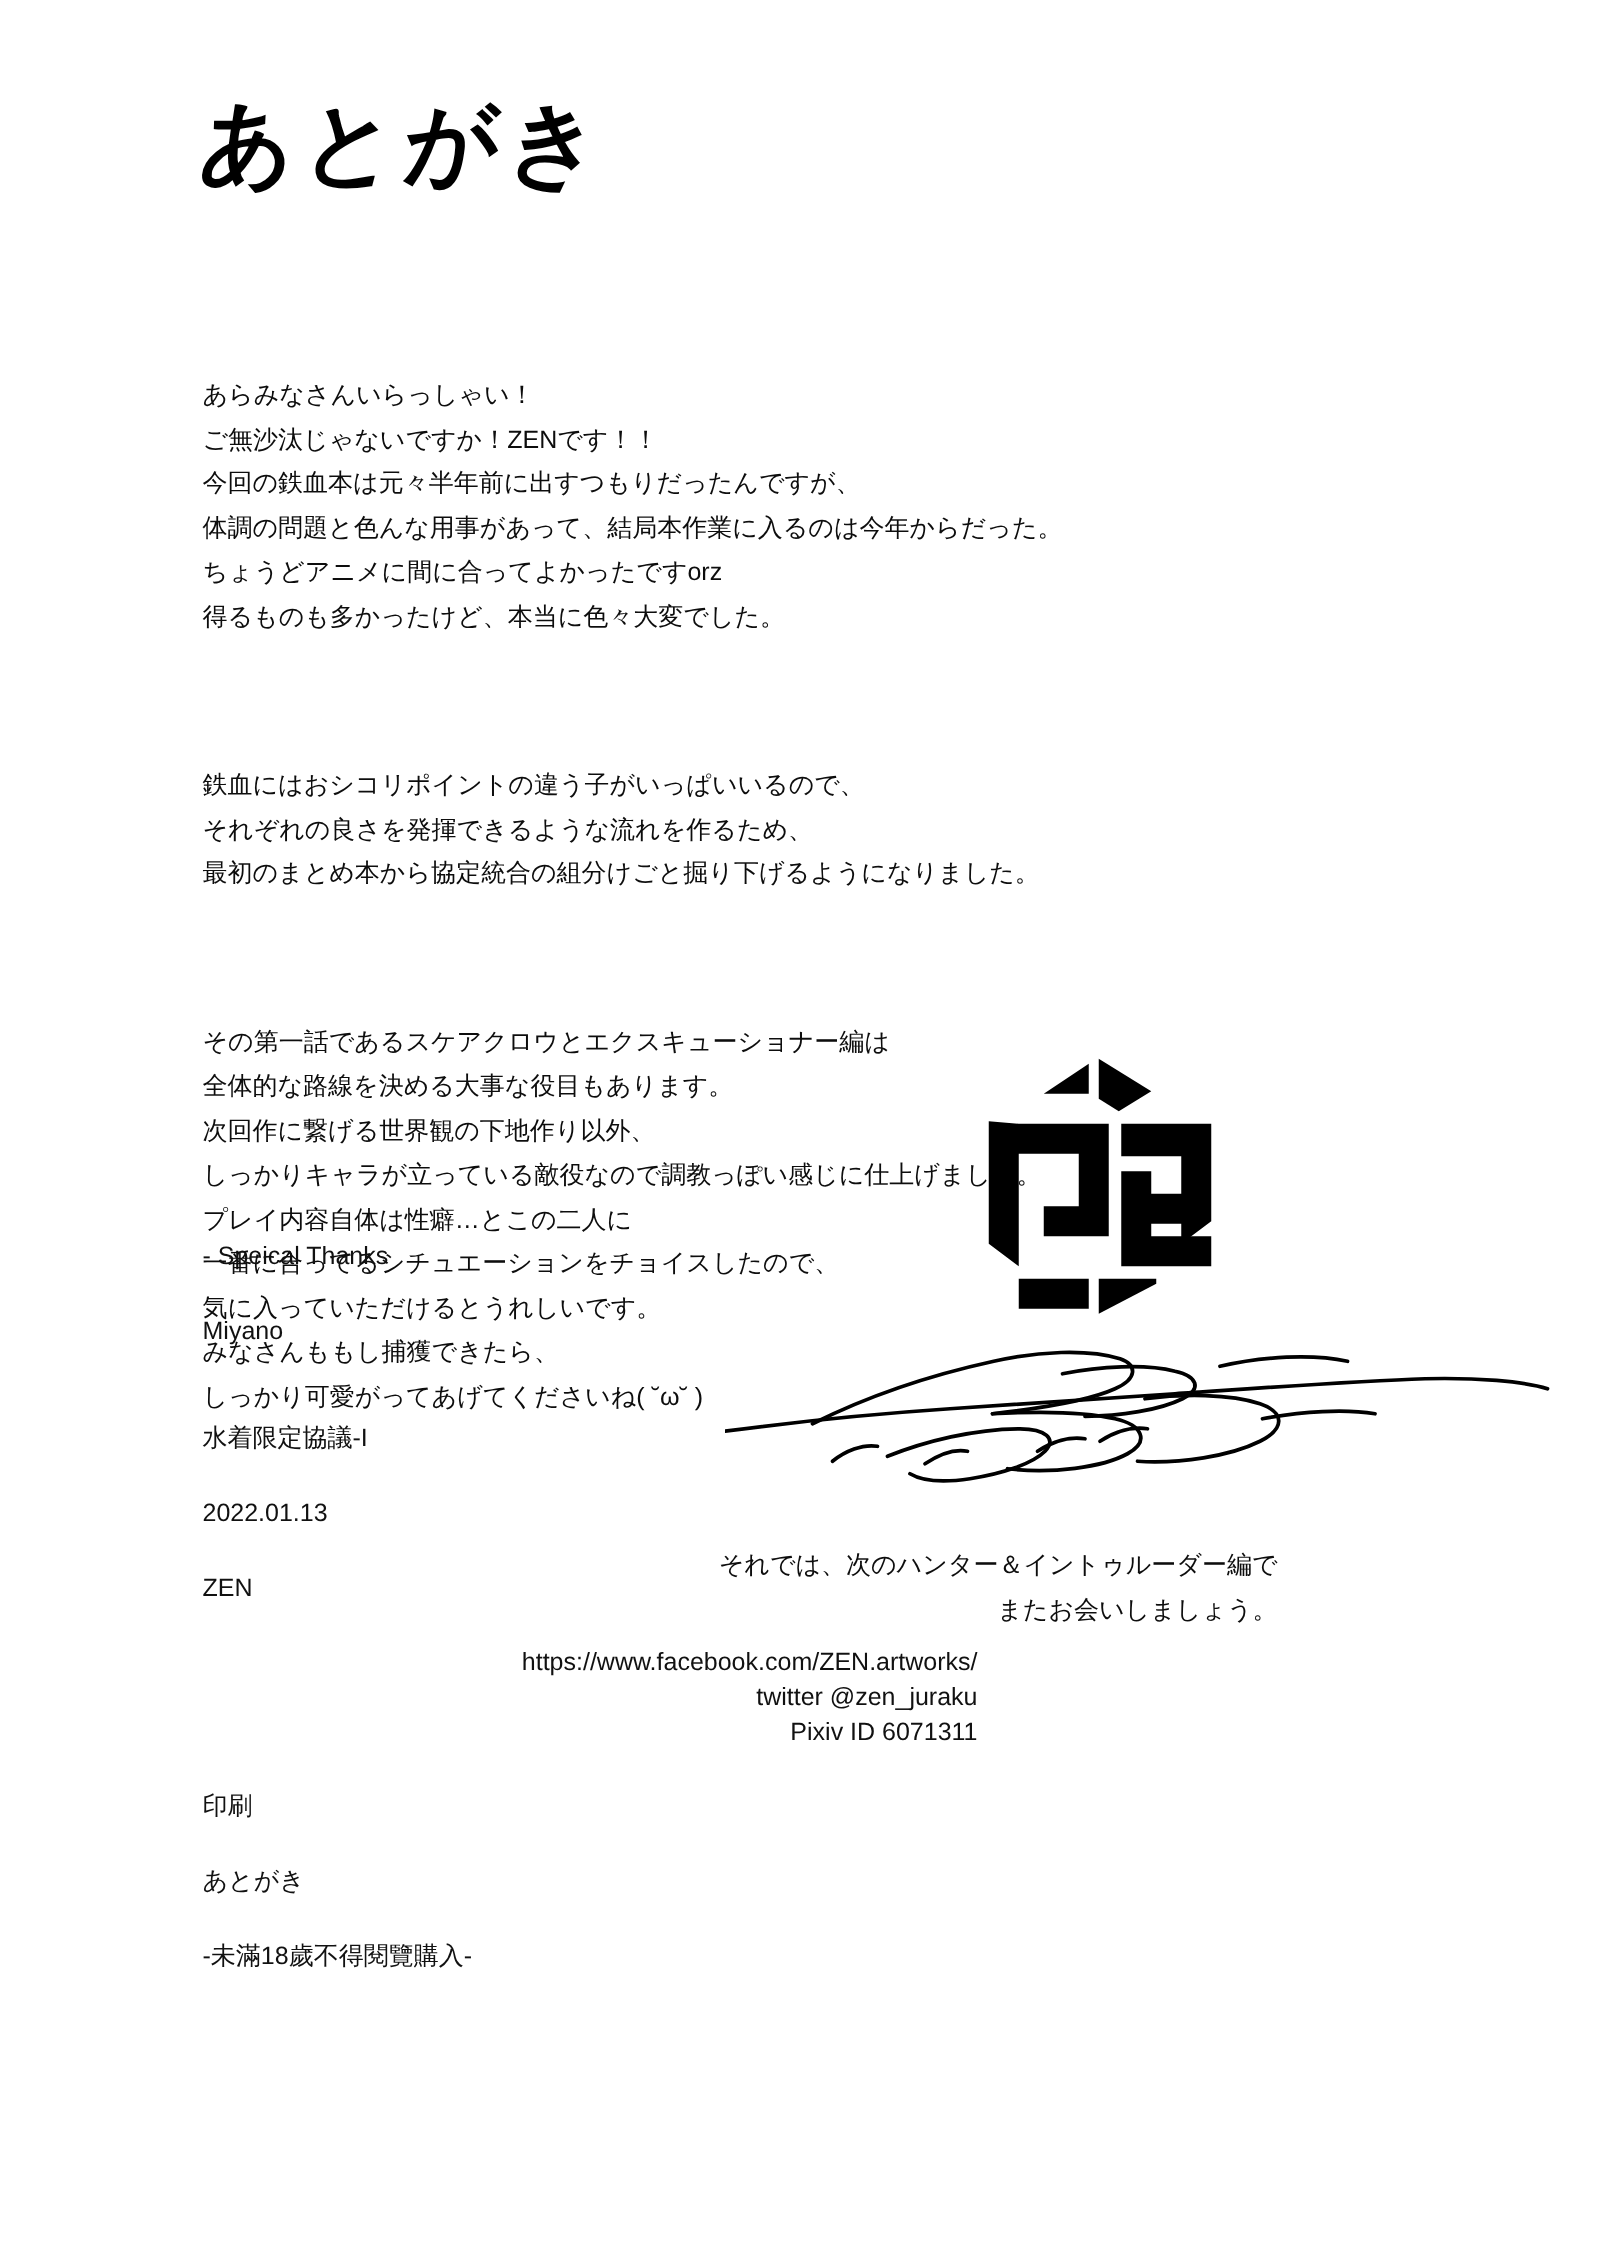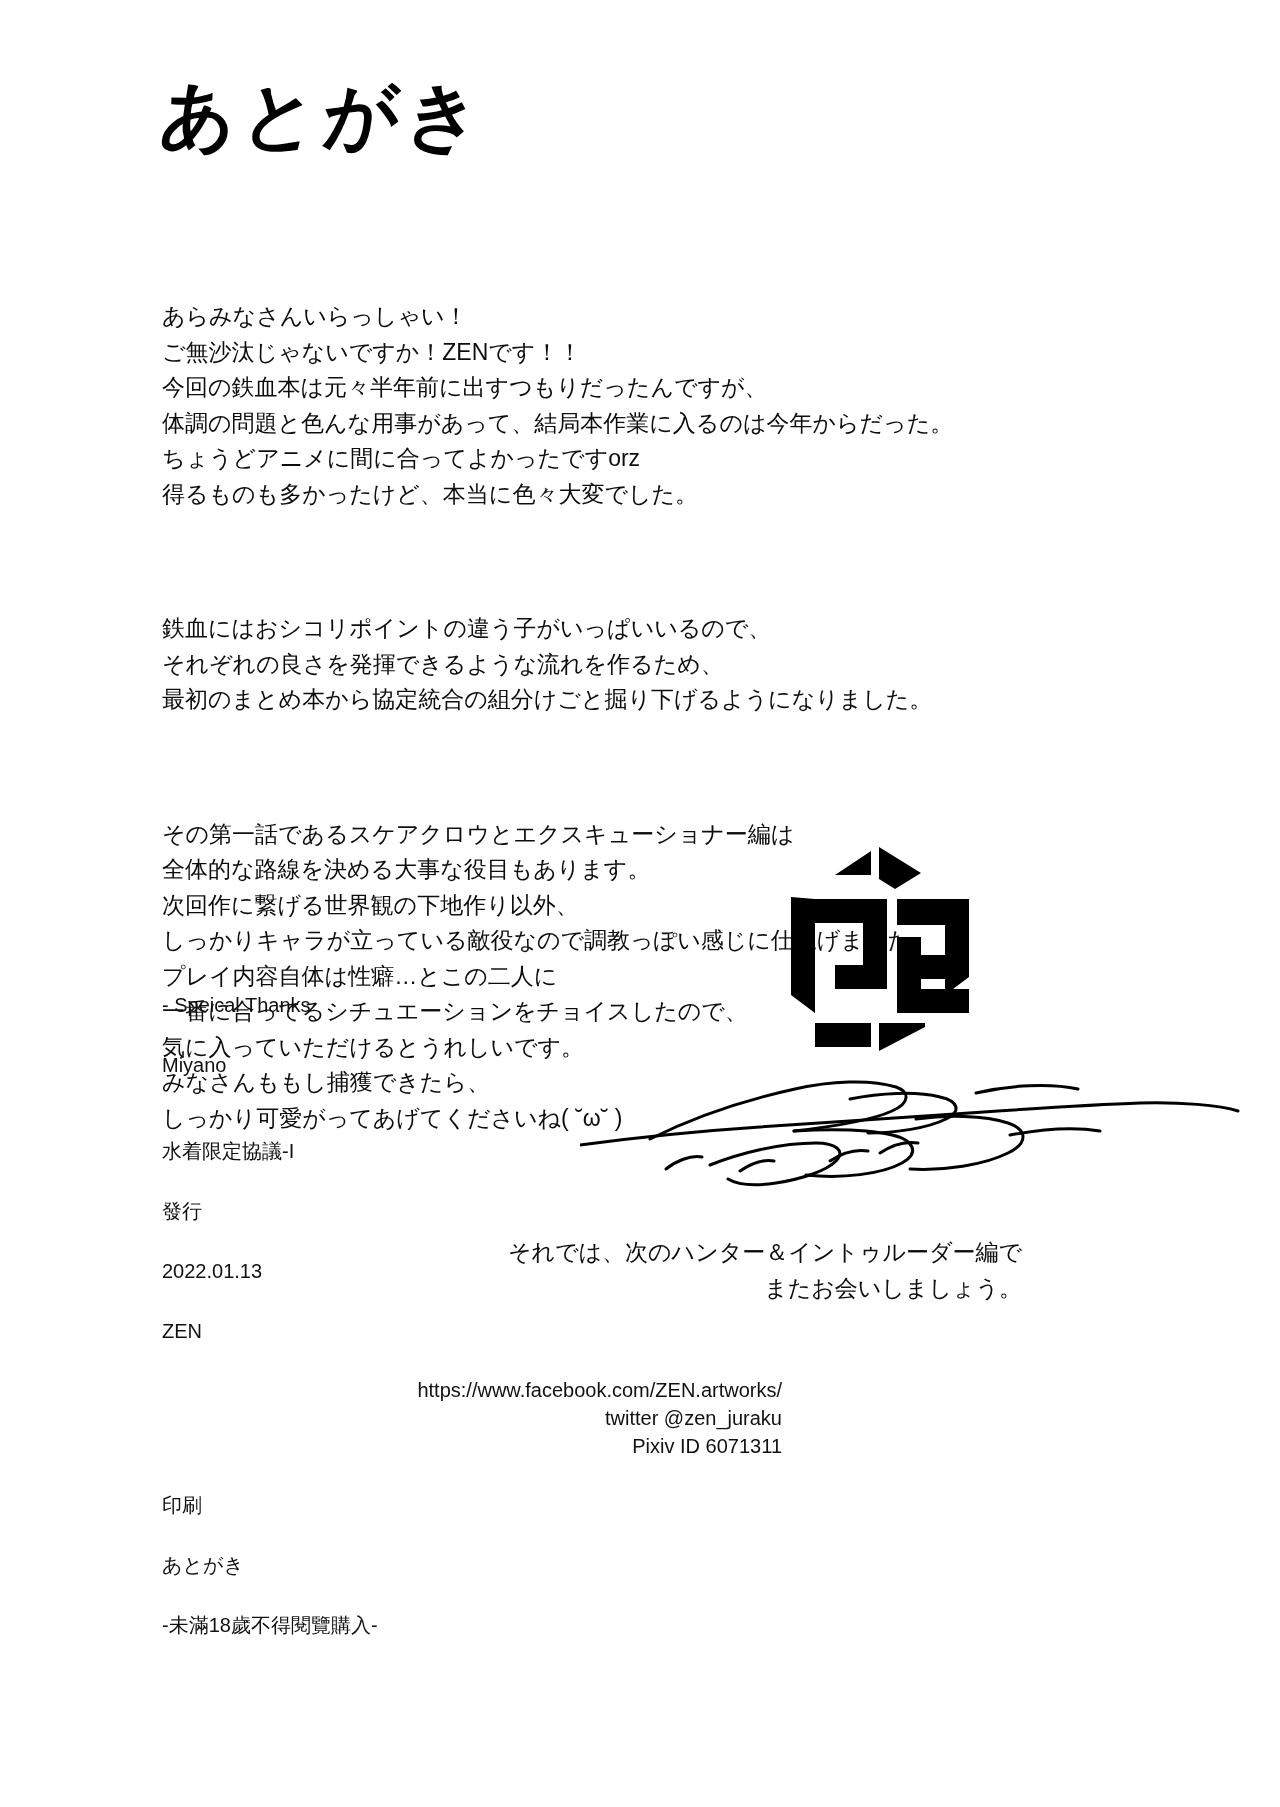--- a/index.html
+++ b/index.html
@@ -32,21 +32,21 @@
     color: #000000;
     transform: skewX(-3deg);
     white-space: nowrap;
   }
   
   .body-text {
     position: absolute;
     left: 162px;
     top: 228px;
     width: 860px;
-    font-size: 23px;
+    font-size: 20px;
     line-height: 35.5px;
     color: #0d0d0d;
     white-space: pre-wrap;
   }
   .para {
     margin: 0 0 28px 0;
     white-space: pre-wrap;
   }
   .para:last-child { margin-bottom: 0; text-align: right; }
 
@@ -118,21 +118,20 @@
 しっかり可愛がってあげてくださいね( ˘ω˘ )</p>
     <p class="para">それでは、次のハンター＆イントゥルーダー編で
 またお会いしましょう。</p>
   </div>
 
   <div class="colophon">
     <div class="line">- Speical Thanks</div>
     <div class="line">Miyano</div>
     <div class="spacer-lg"></div>
     <div class="line">水着限定協議-I</div>
-    <div class="line">發行</div>
     <div class="line">2022.01.13</div>
     <div class="line">ZEN</div>
     <div class="line tight">https://www.facebook.com/ZEN.artworks/
 twitter @zen_juraku
 Pixiv ID 6071311</div>
     <div class="line">印刷</div>
     <div class="line">あとがき</div>
     <div class="line">-未滿18歲不得閱覽購入-</div>
   </div>
 

